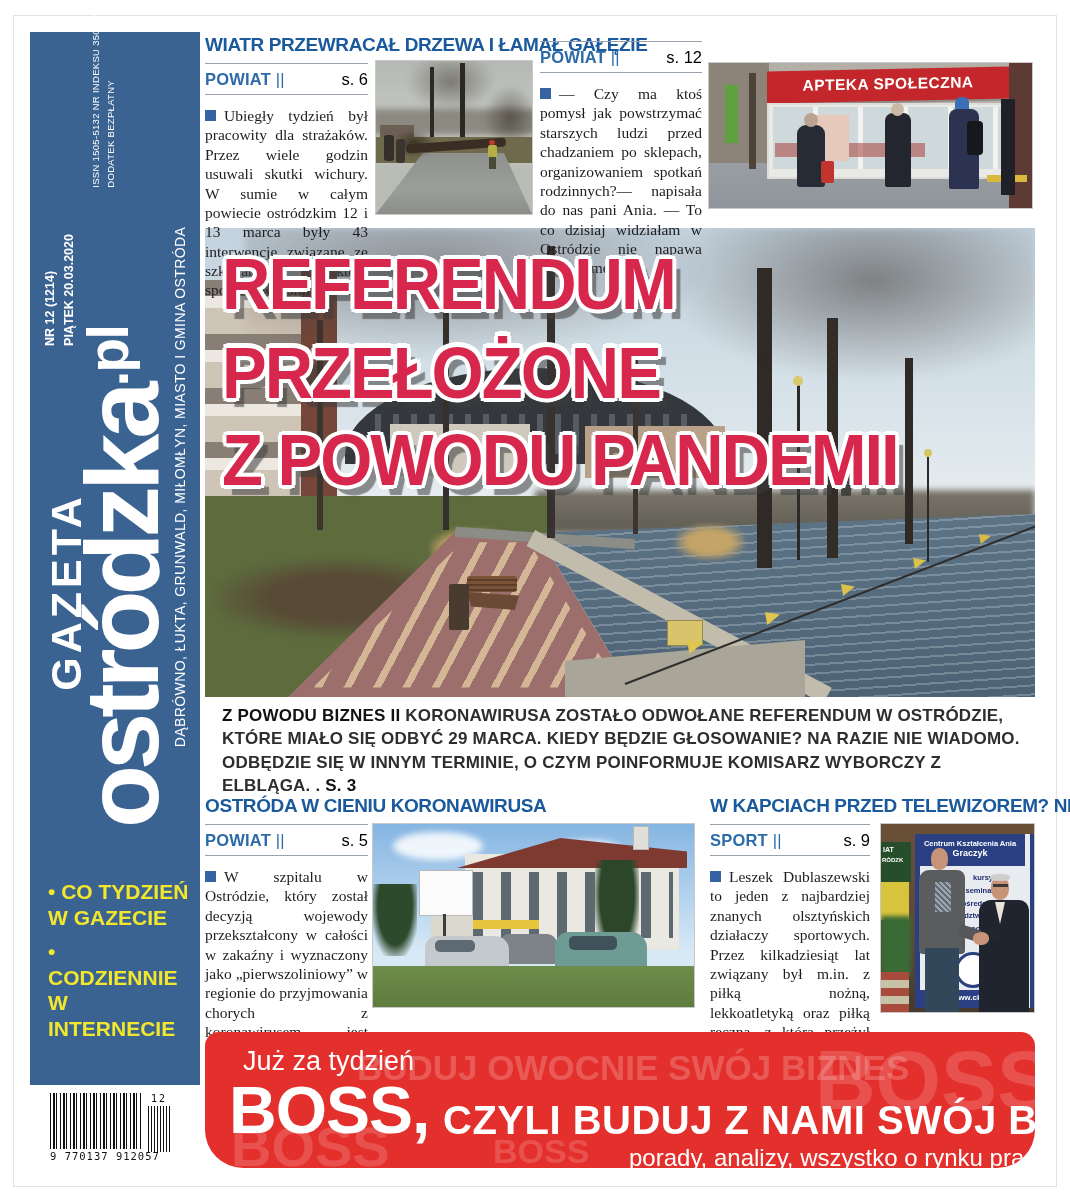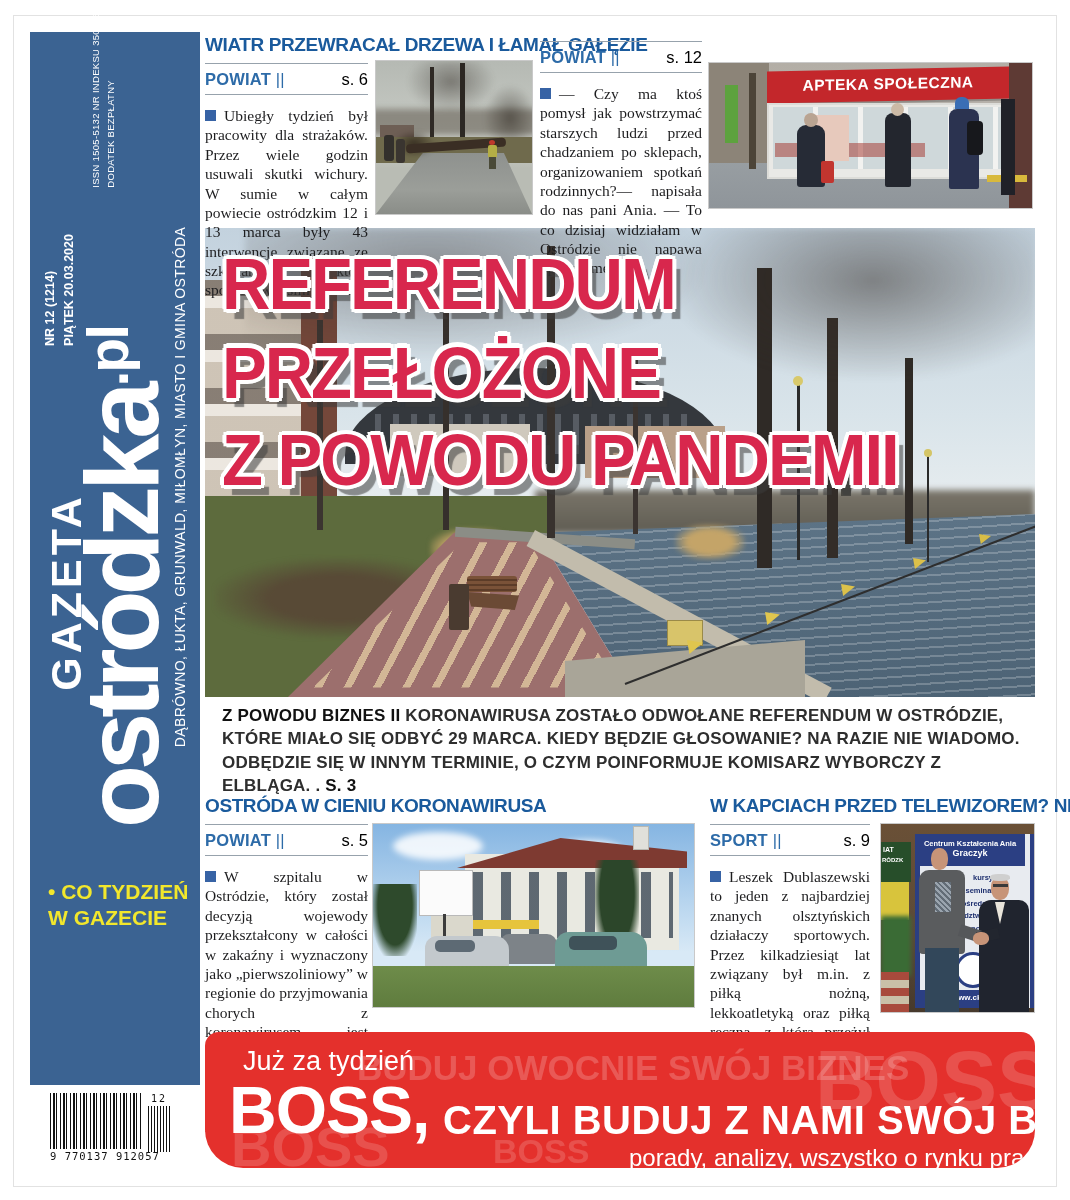--- a/index.html
+++ b/index.html
@@ -107,20 +107,21 @@
       <span style="display:block">NR 12 (1214)</span>
       <span style="display:block">PIĄTEK 20.03.2020</span>
     </div>
     <div class="rot logo-gazeta" style="left:36px;top:560px;">GAZETA</div>
     <div class="rot logo-main" style="left:92px;top:545px;">
       <span>ostródzka</span><span class="logo-pl">.pl</span>
     </div>
     <div class="rot tagline" style="left:150px;top:455px;">DĄBRÓWNO, ŁUKTA, GRUNWALD, MIŁOMŁYN, MIASTO I GMINA OSTRÓDA</div>
     <div class="readus">
       <div class="readus-item">• CO TYDZIEŃ W GAZECIE</div>
+      <div class="readus-item">• CODZIENNIE W INTERNECIE</div>
     </div>
   </div>
 
   <div class="barcode">
     <div class="bars"></div>
     <div class="bars-digits">9 770137 912057</div>
   </div>
   <div class="barcode-sup">
     <div class="sup-digits">12</div>
     <div class="bars-sup"></div>

